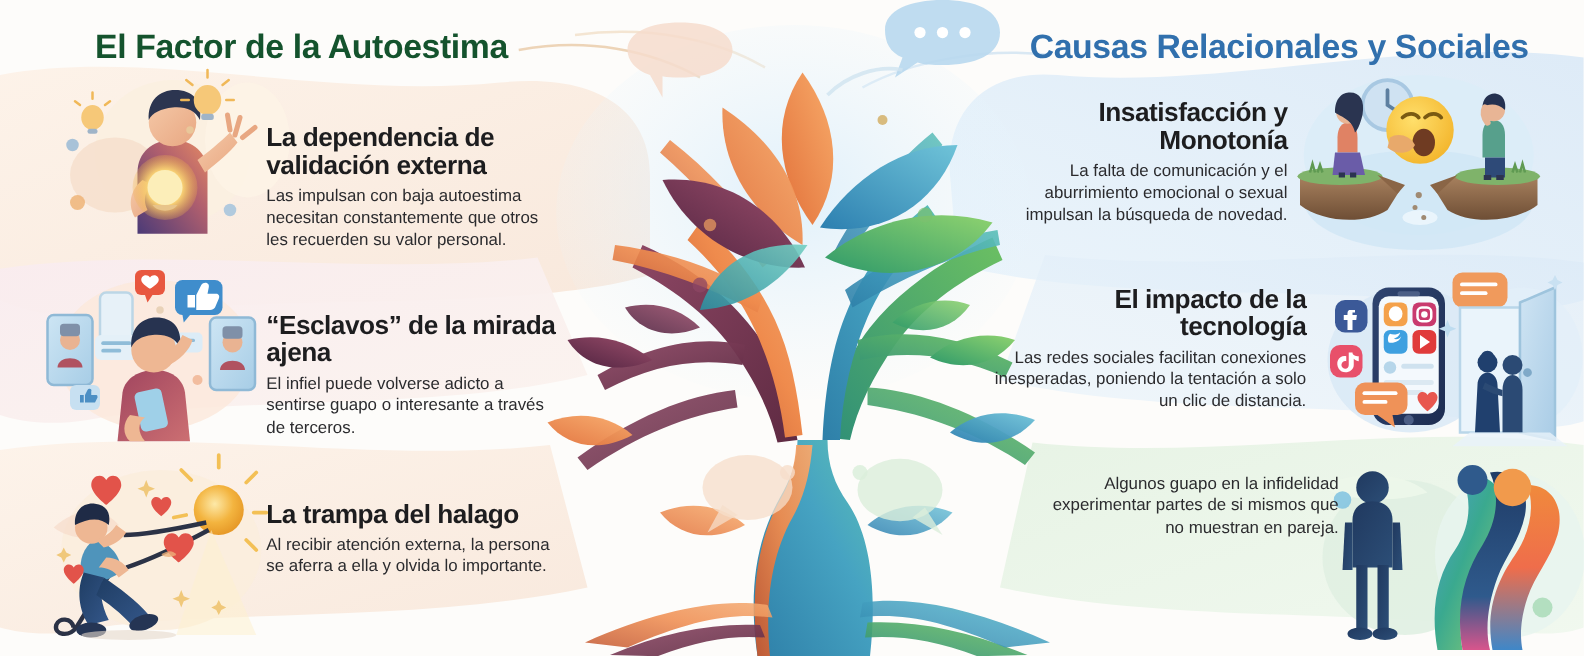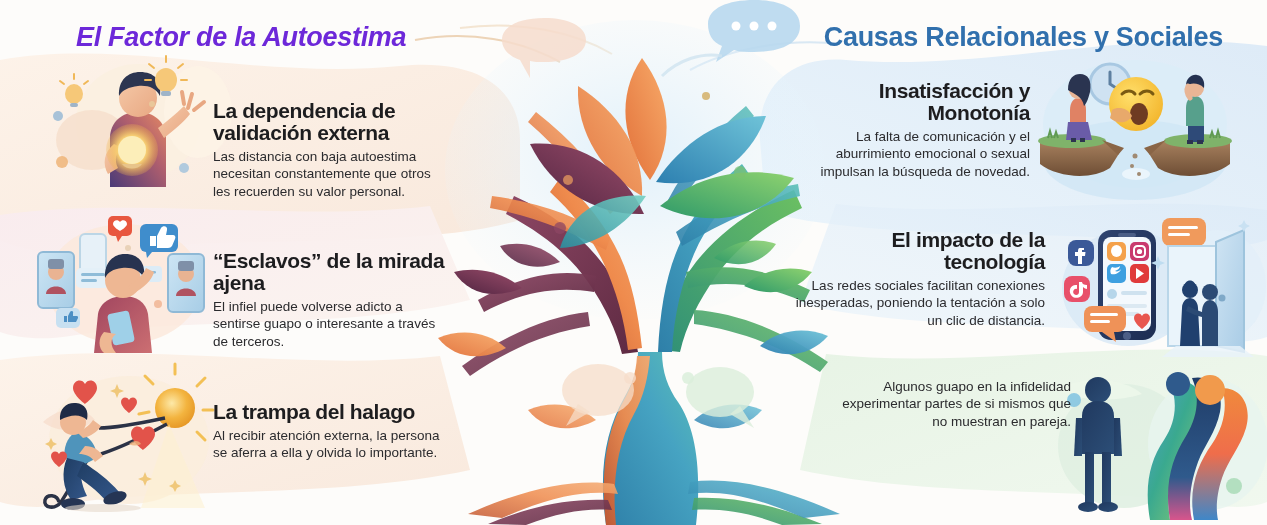--- a/index.html
+++ b/index.html
@@ -12,21 +12,21 @@
   .canvas{position:absolute;inset:0;overflow:hidden;}
 
   
   .bg-svg{position:absolute;inset:0;width:1267px;height:525px;}
 
   
   .title{
     position:absolute;font-weight:bold;font-size:27px;letter-spacing:-0.3px;
     white-space:nowrap;
   }
-  .title-left{left:76px;top:22px;color:#6d28d9;font-style:italic;}
+  .title-left{left:76px;top:22px;color:#14532d;}
   .title-right{right:44px;top:22px;color:#3170ad;text-align:center;}
 
   
   .block{position:absolute;width:235px;}
   .block h3{
     margin:0 0 4px 0;font-size:21px;line-height:1.05;font-weight:bold;
     color:#1d1d1f;letter-spacing:-0.4px;
   }
   .block p{
     margin:0;font-size:13.5px;line-height:1.28;color:#2b2b2e;
@@ -544,21 +544,21 @@
       <path d="M112,152 C106,116 114,90 128,68 C140,48 142,28 134,10 C154,6 166,22 162,44 C158,64 146,78 140,94 C132,116 130,136 134,152 Z" fill="url(#wave2)"></path>
       <path d="M136,152 C130,120 140,96 154,76 C166,58 170,38 164,20 C184,20 194,38 188,60 C182,80 170,92 164,110 C158,128 158,142 160,152 Z" fill="url(#wave3)"></path>
       <circle cx="152" cy="22" r="15" fill="#f19a4c"></circle>
       <circle cx="120" cy="16" r="12" fill="#2f5a8c"></circle>
       <circle cx="176" cy="118" r="8" fill="#8fd0a0" opacity="0.6"></circle>
     </svg>
   </div>
 
   <div class="block left-block b-l1">
     <h3>La dependencia de validación externa</h3>
-    <p>Las distancia con baja autoestima necesitan constantemente que otros les recuerden su valor personal.</p>
+    <p>Las impulsan con baja autoestima necesitan constantemente que otros les recuerden su valor personal.</p>
   </div>
   <div class="block left-block b-l2">
     <h3>“Esclavos” de la mirada ajena</h3>
     <p>El infiel puede volverse adicto a sentirse guapo o interesante a través de terceros.</p>
   </div>
   <div class="block left-block b-l3">
     <h3>La trampa del halago</h3>
     <p>Al recibir atención externa, la persona se aferra a ella y olvida lo importante.</p>
   </div>
 

